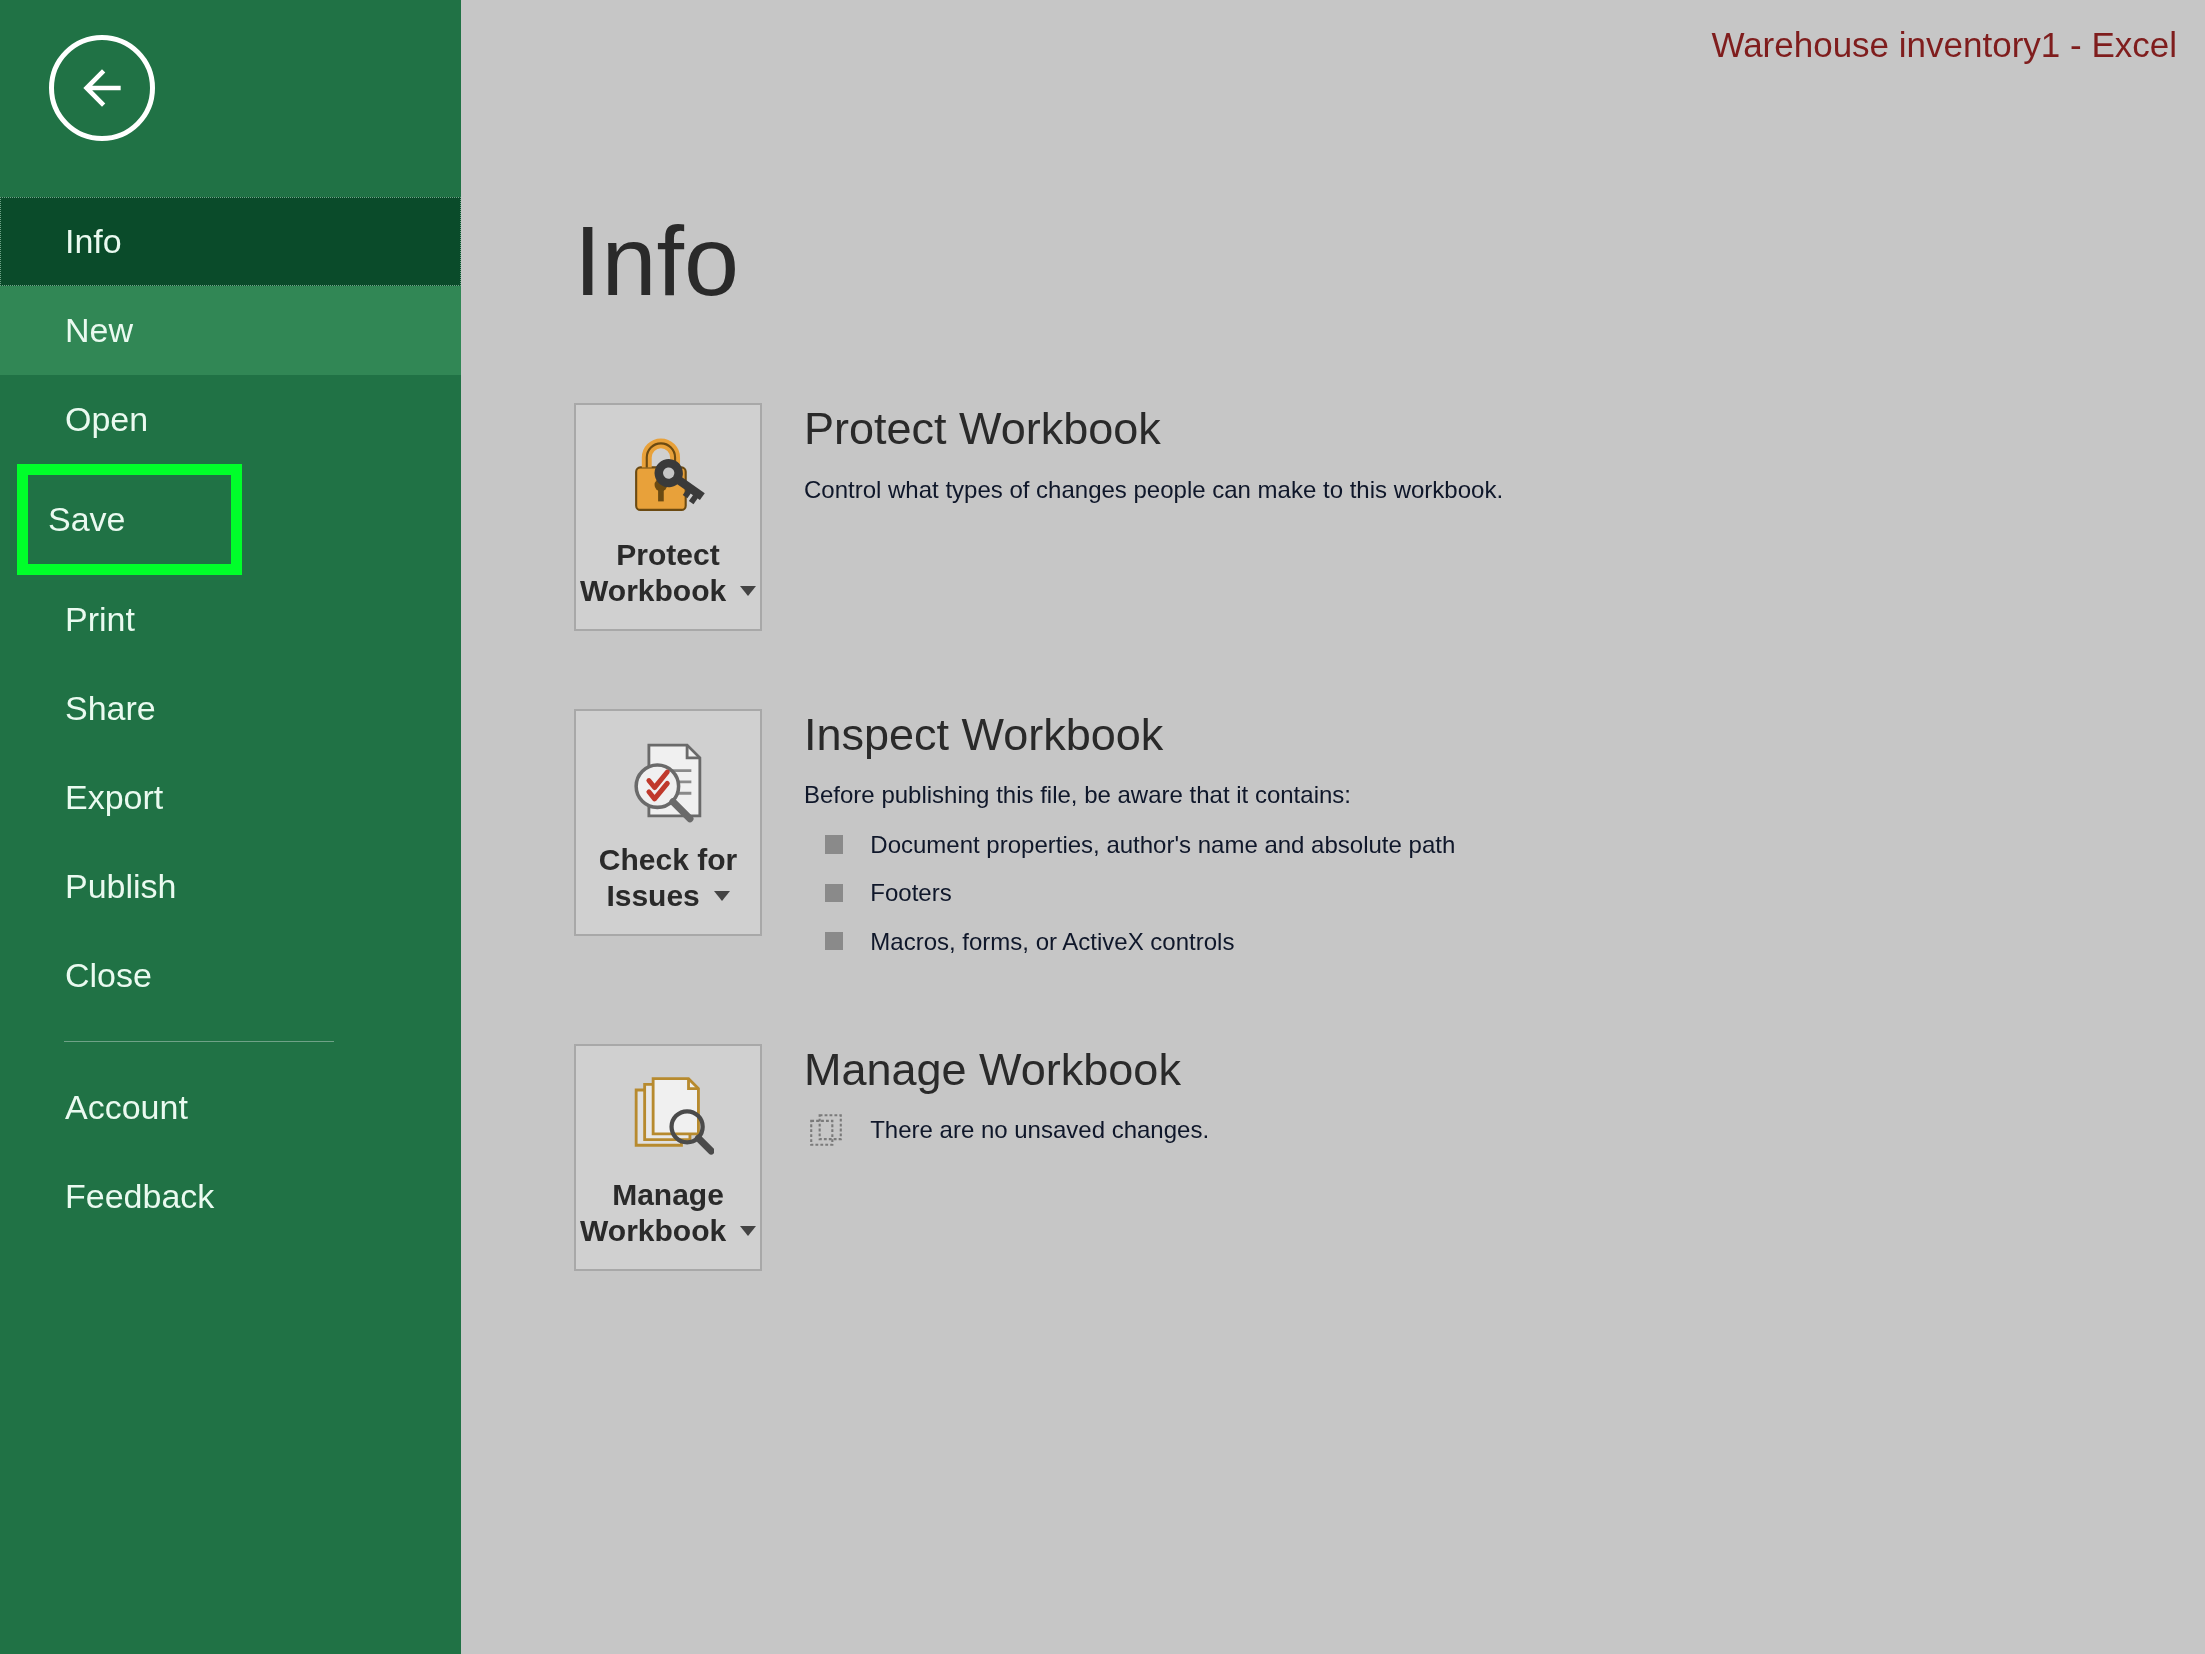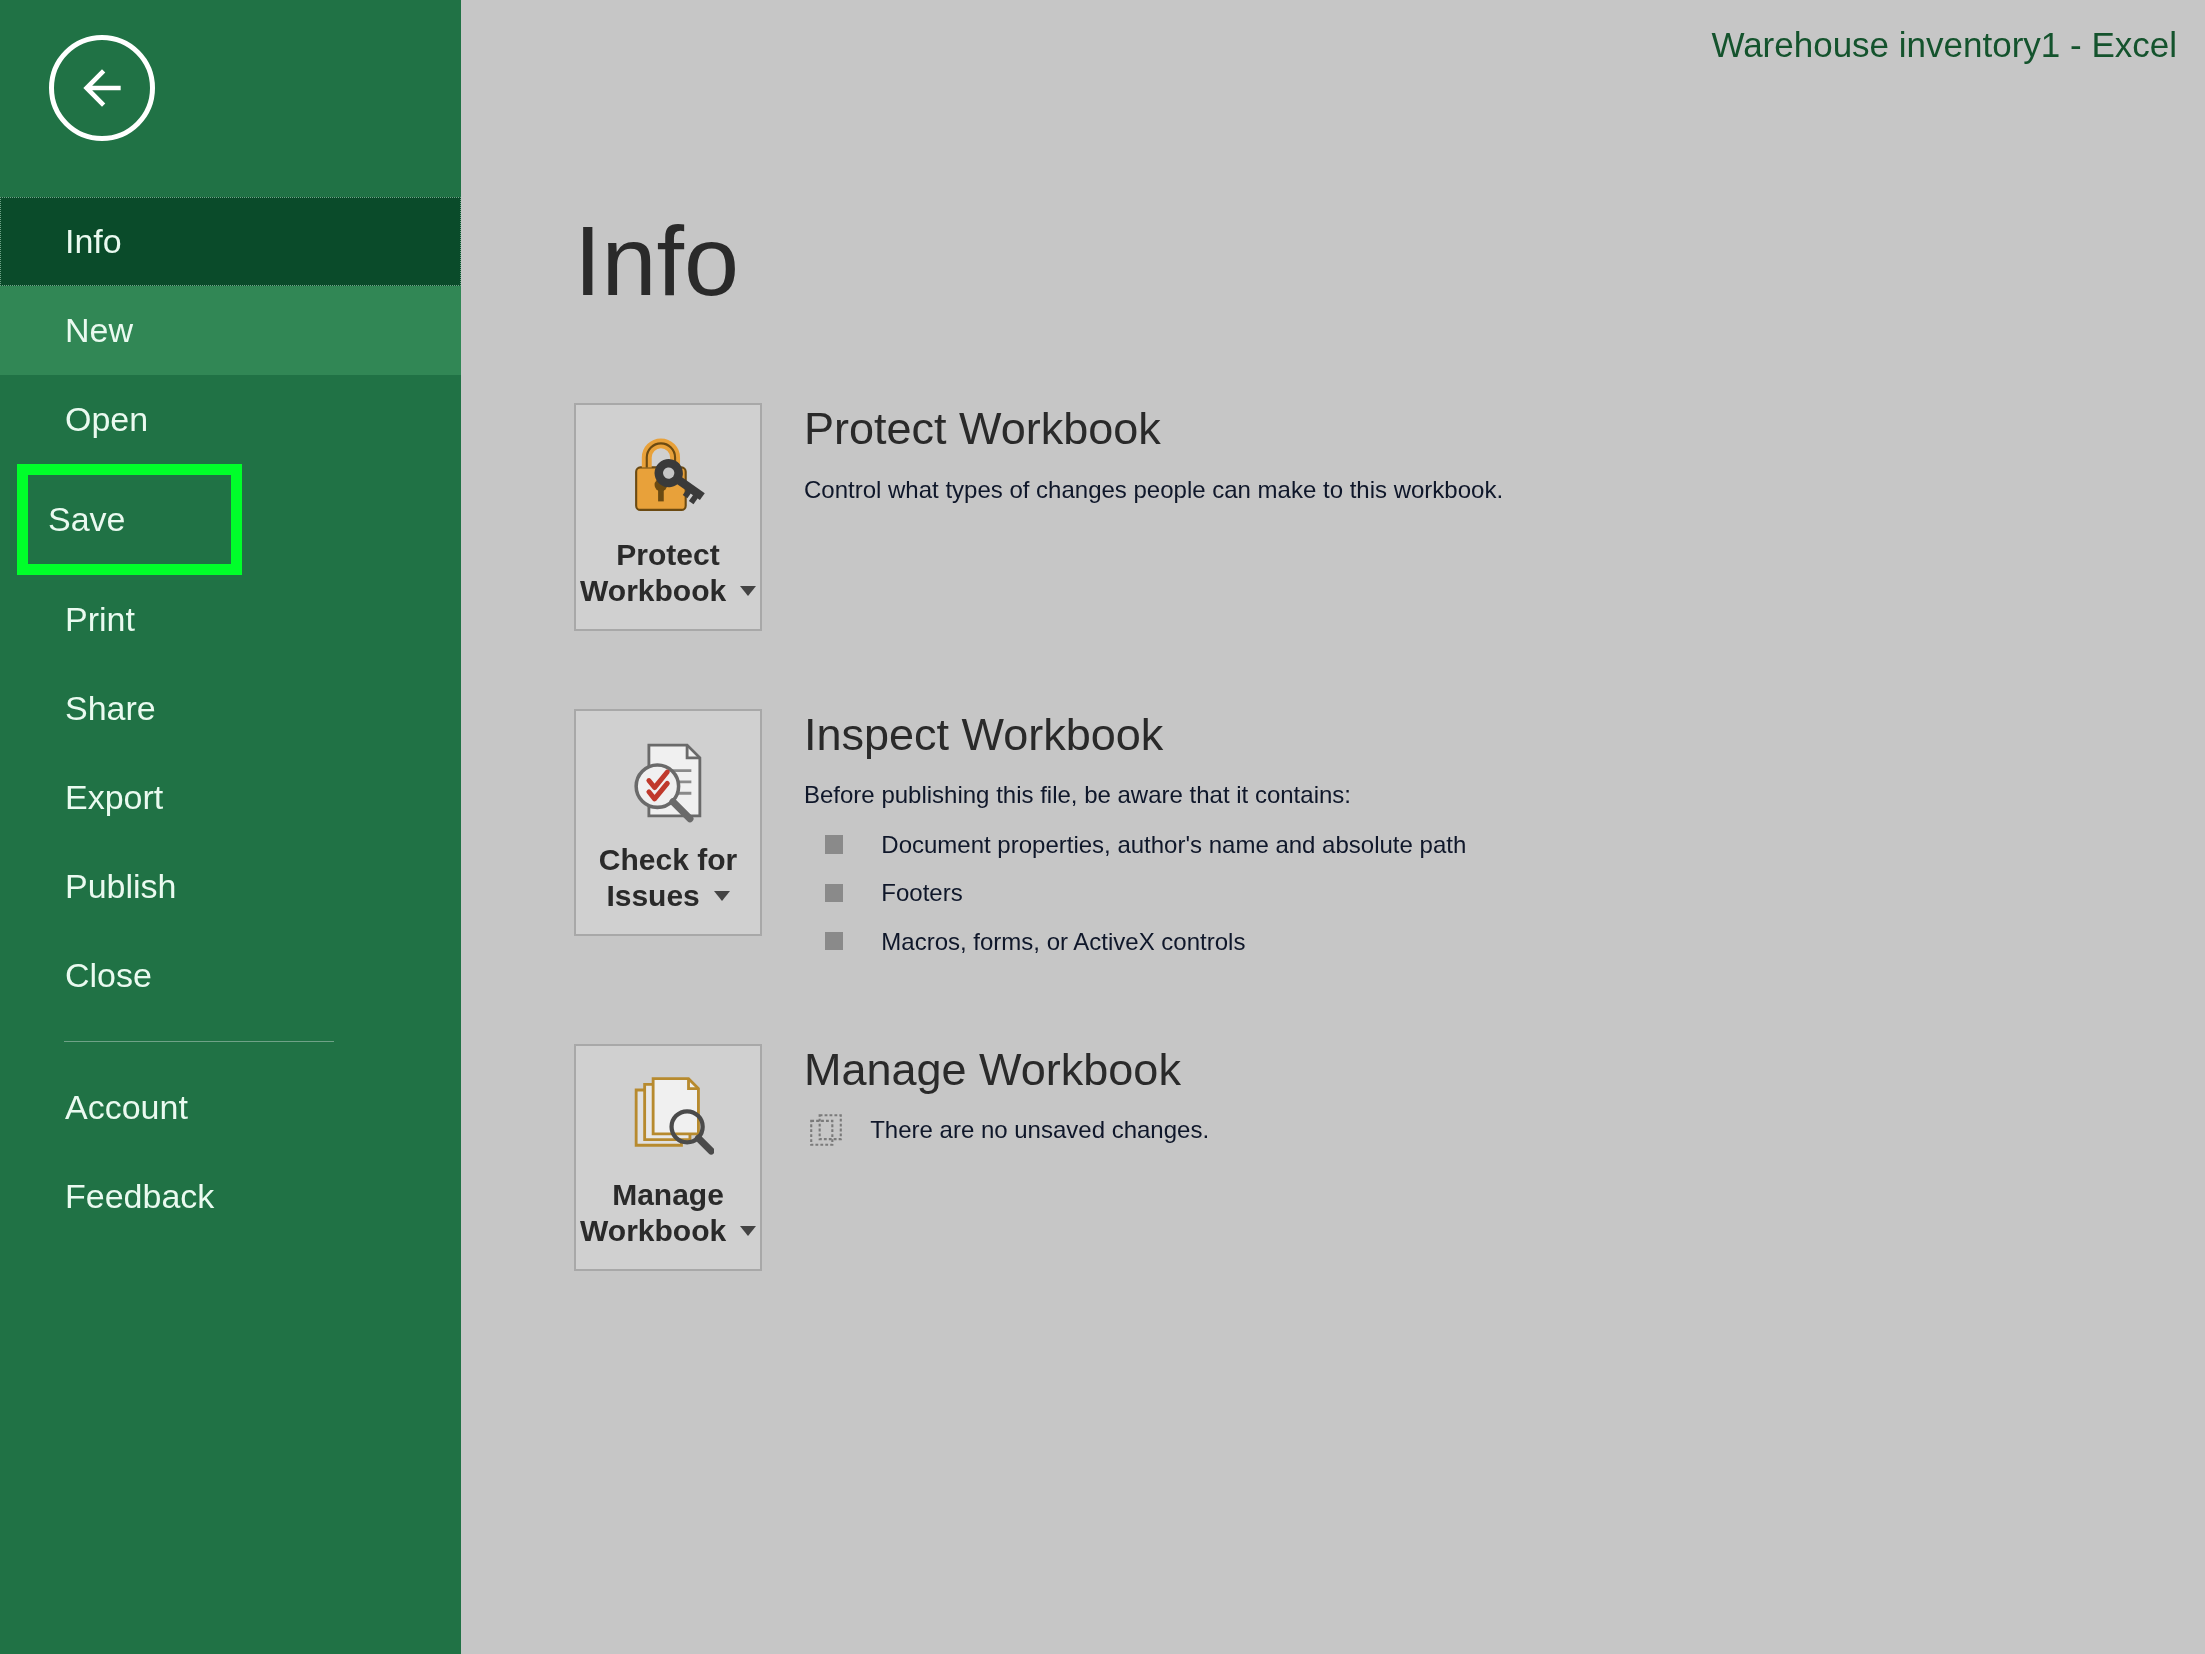--- a/index.html
+++ b/index.html
@@ -71,21 +71,21 @@
     background: #c6c6c6;
     position: relative;
     padding-left: 113px;
     padding-top: 28px;
   }
   .titlebar {
     position: absolute;
     top: 25.4px;
     right: 28px;
     font-size: 35px;
-    color: #14532d;
+    color: #7f1d1d;
   }
   .page-title {
     font-size: 99px;
     font-weight: 200;
     color: #2a2a2a;
     margin-top: 176px;
     margin-bottom: 85px;
   }
   .section {
     display: flex;
@@ -143,21 +143,21 @@
     color: #0f172a;
     line-height: 1.55;
   }
   .section-body ul {
     list-style: none;
     margin-top: 7px;
   }
   .section-body li {
     display: flex;
     align-items: center;
-    gap: 38px;
+    gap: 27px;
     padding: 5.6px 0;
     padding-left: 21px;
   }
   .bullet-sq {
     width: 18.3px; height: 18.3px;
     background: #8a8a8a;
     flex-shrink: 0;
   }
   .manage-row { display: flex; align-items: center; gap: 25.4px; margin-top: 3px; padding-left: 2.8px; }
   .manage-row svg { flex-shrink: 0; }

